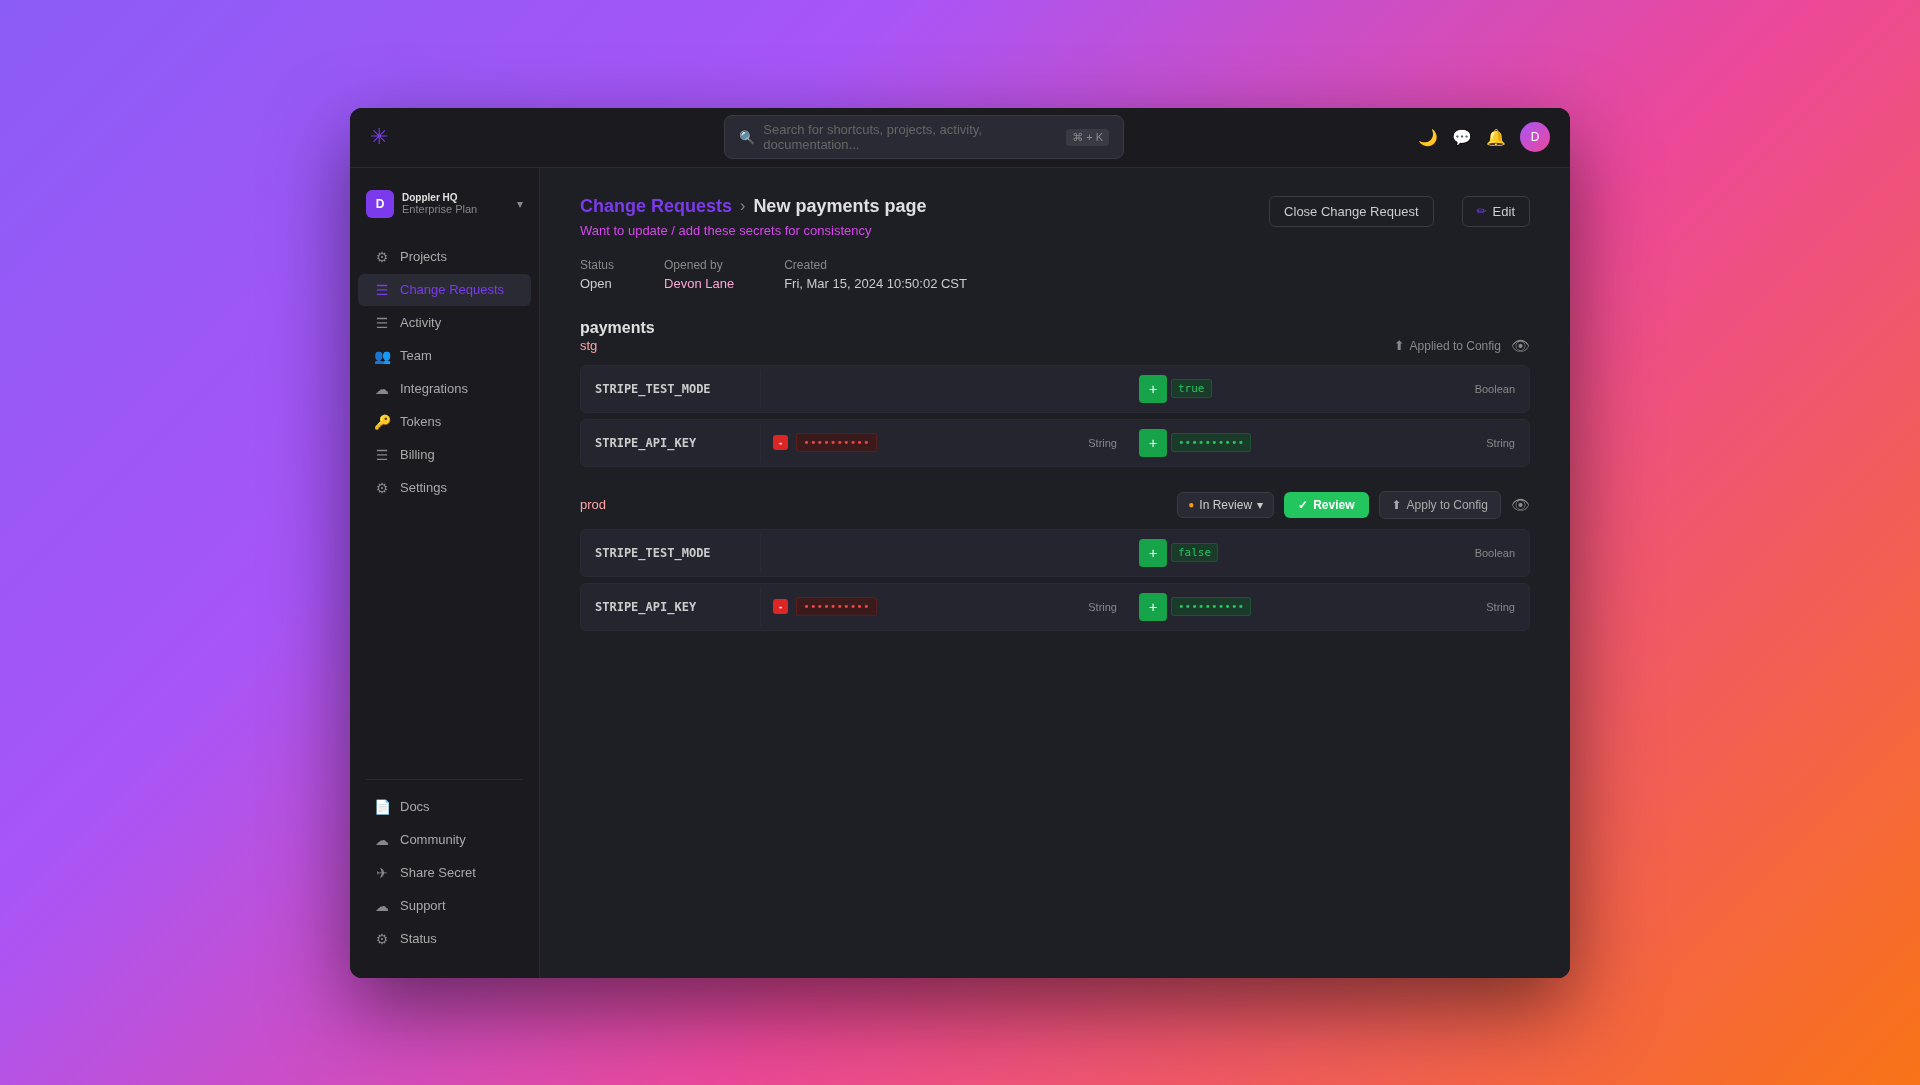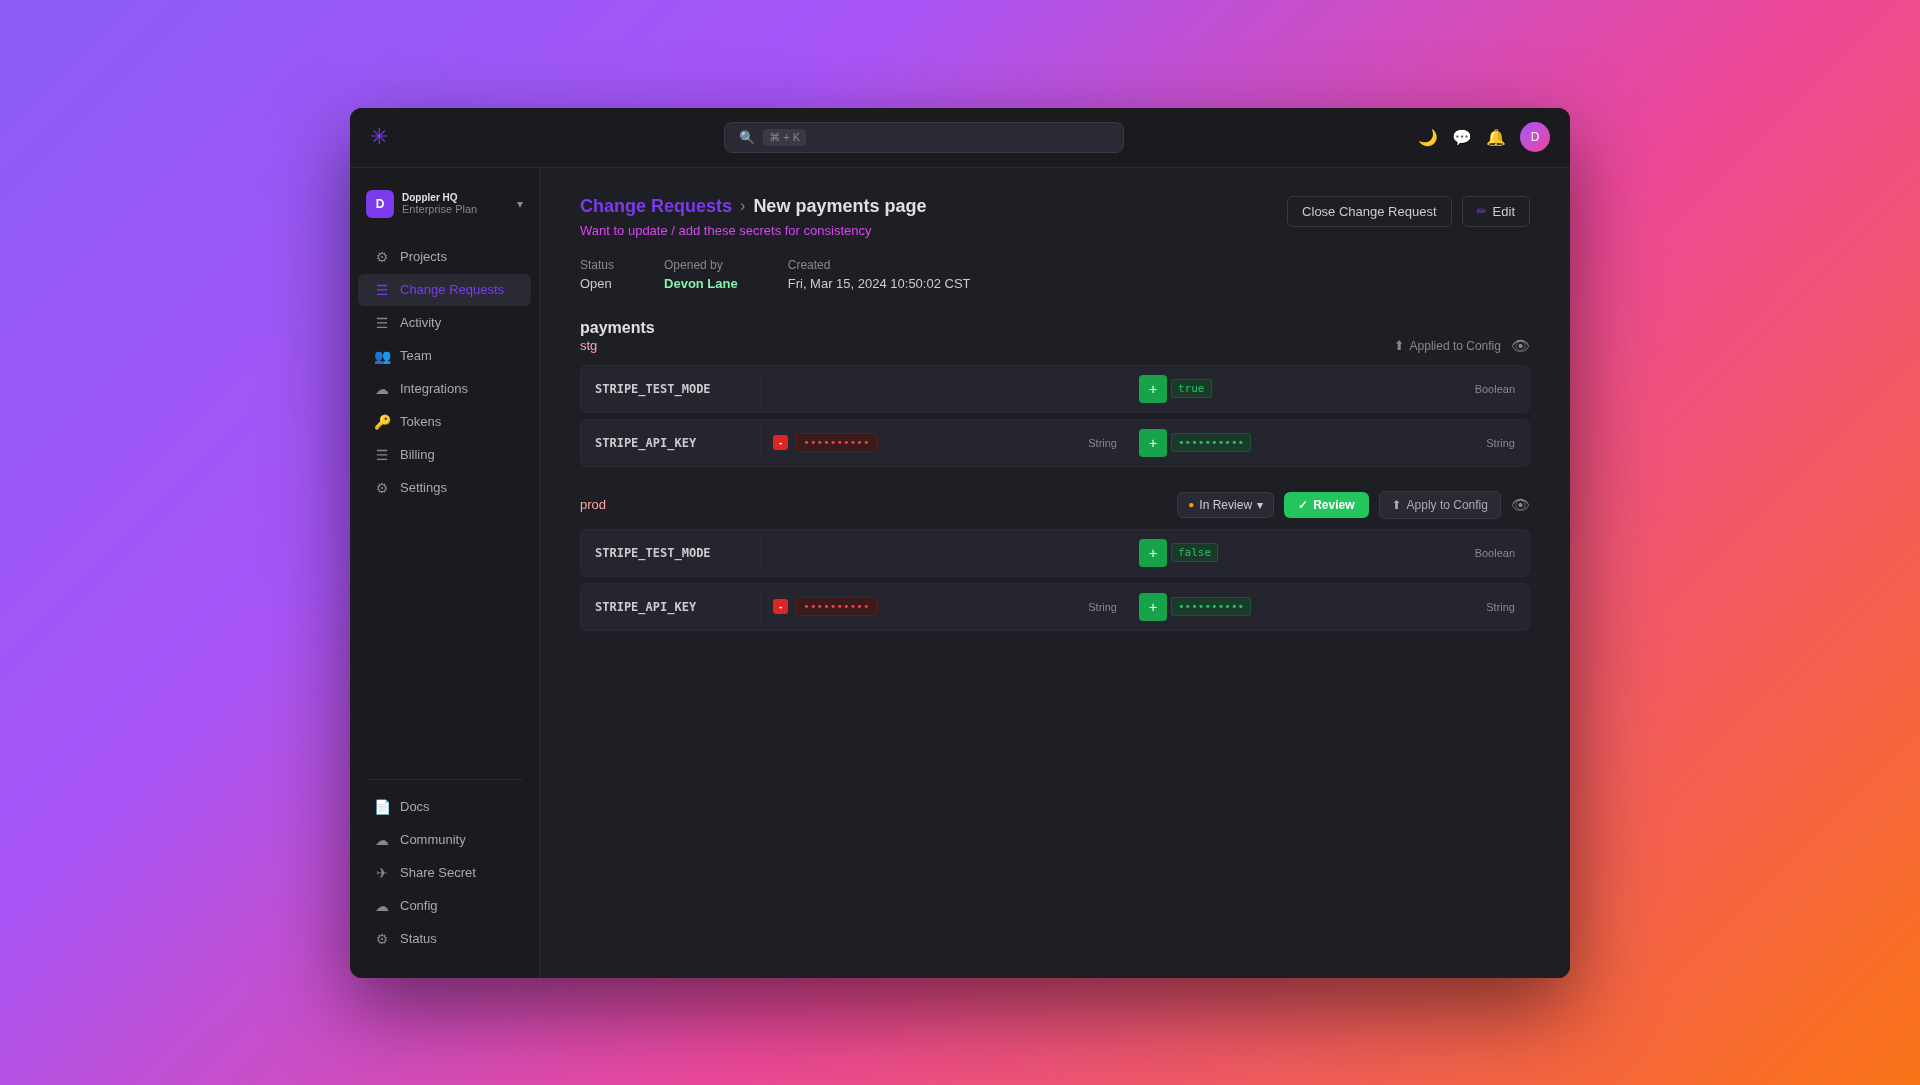--- a/index.html
+++ b/index.html
@@ -157,21 +157,21 @@
     .breadcrumb-link { color: #7c3aed; font-size: 18px; font-weight: 600; cursor: pointer; }
     .breadcrumb-sep { color: #888; font-size: 16px; }
     .breadcrumb-current { color: #e0e0e0; font-size: 18px; font-weight: 600; }
     .page-header {
       display: flex;
       align-items: flex-start;
       justify-content: space-between;
       margin-bottom: 20px;
     }
     .page-description { color: #d946ef; font-size: 13px; margin-top: 4px; }
-    .header-actions { display: flex; gap: 10px; }
+    .header-actions { display: flex; gap: 28px; }
     .btn-close-request {
       background: transparent;
       border: 1px solid #3a3a45;
       color: #ccc;
       font-size: 13px;
       padding: 7px 14px;
       border-radius: 6px;
       cursor: pointer;
     }
     .btn-edit {
@@ -188,21 +188,21 @@
     }
     .edit-icon { color: #7c3aed; font-size: 12px; }
     .meta-section {
       display: flex;
       gap: 50px;
       margin-bottom: 28px;
     }
     .meta-item {}
     .meta-label { color: #888; font-size: 12px; margin-bottom: 4px; }
     .meta-value { color: #ccc; font-size: 13px; }
-    .meta-value.link { color: #86efac; cursor: pointer; font-weight: bold; }
+    .meta-value.link { color: #f9a8d4; cursor: pointer; }
     .section-title { color: #e0e0e0; font-size: 16px; font-weight: 600; margin-bottom: 0; }
     .env-section { margin-bottom: 24px; }
     .env-header {
       display: flex;
       align-items: center;
       justify-content: space-between;
       margin-bottom: 10px;
     }
     .env-name { color: #fca5a5; font-size: 13px; }
     .env-actions { display: flex; align-items: center; gap: 10px; }
@@ -331,20 +331,21 @@
 
 <div class="app-window">
 
   <div class="topbar">
     <div class="logo-area">
       <span class="logo-icon">✳</span>
     </div>
     <div class="search-bar">
       <div class="search-input-wrapper">
         <span class="search-icon">🔍</span>
+        <span class="search-text">Search for shortcuts, projects, activity, documentation...</span>
         <span class="search-shortcut">⌘ + K</span>
       </div>
     </div>
     <div class="topbar-actions">
       <span class="topbar-icon">🌙</span>
       <span class="topbar-icon">💬</span>
       <span class="topbar-icon">🔔</span>
       <div class="avatar">D</div>
     </div>
   </div>
@@ -406,21 +407,21 @@
         <div class="nav-item">
           <span class="nav-icon">☁</span>
           <span class="nav-label">Community</span>
         </div>
         <div class="nav-item">
           <span class="nav-icon">✈</span>
           <span class="nav-label">Share Secret</span>
         </div>
         <div class="nav-item">
           <span class="nav-icon">☁</span>
-          <span class="nav-label">Config</span>
+          <span class="nav-label">Support</span>
         </div>
         <div class="nav-item">
           <span class="nav-icon">⚙</span>
           <span class="nav-label">Status</span>
         </div>
       </div>
     </div>
 
     <div class="content-area">
       <div class="page-header">

